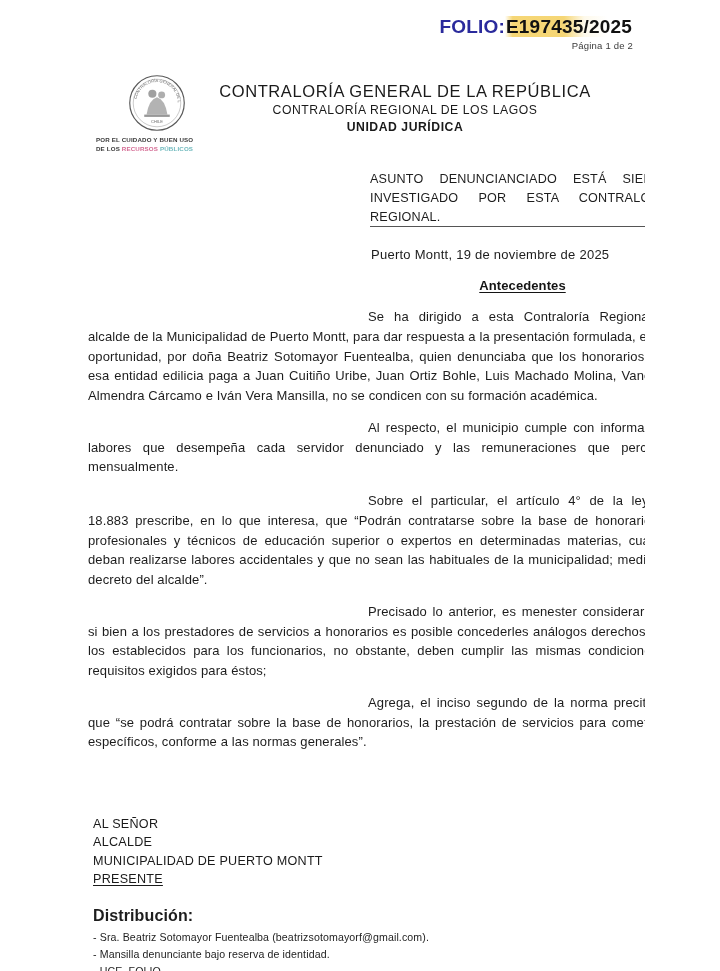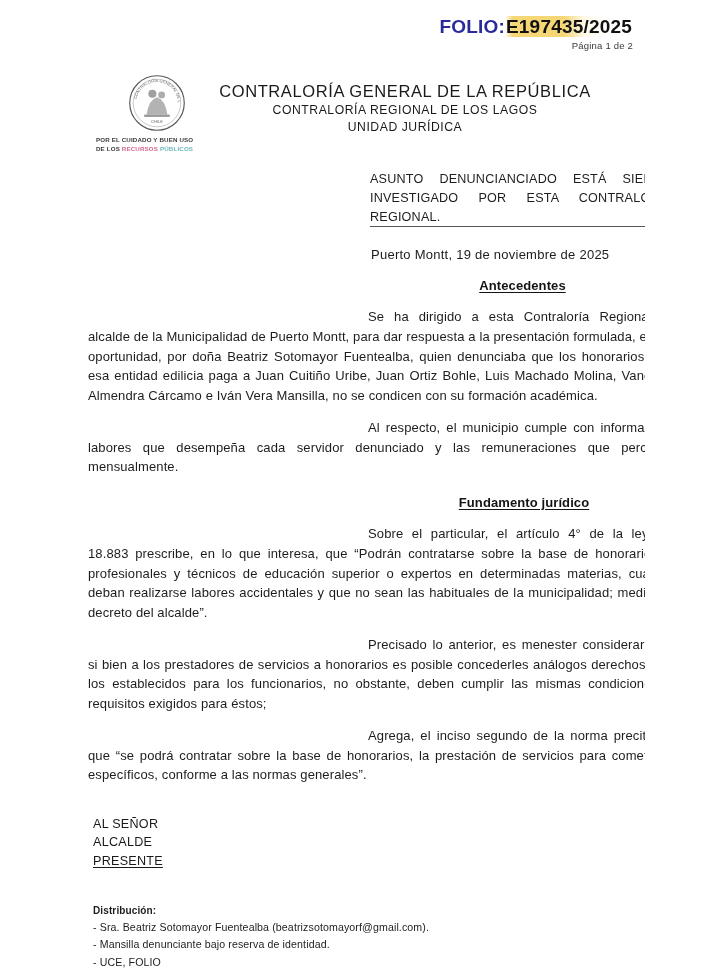--- a/index.html
+++ b/index.html
@@ -106,20 +106,21 @@
     font-size: 12.2px;
     letter-spacing: 0.55px;
     margin-top: 2px;
     white-space: nowrap;
   }
   .org-l3 {
     font-size: 12.2px;
     letter-spacing: 0.55px;
     margin-top: 3px;
     white-space: nowrap;
+    font-weight: bold;
   }
 
   
   .ref-block {
     position: absolute;
     left: 88px;
     top: 155px;
     font-size: 12px;
     line-height: 1.38;
     color: #232323;
@@ -210,21 +211,21 @@
     position: absolute;
     left: 93px;
     top: 888px;
     font-size: 10.6px;
     line-height: 1.62;
     letter-spacing: 0.12px;
     color: #1d1d1d;
   }
   .distribution .dist-title {
     font-weight: bold;
-    font-size: 10px;
+    font-size: 16px;
   }
 </style>
 </head>
 <body>
 
 <div id="page">
 
   <div class="folio-band">
     <div class="folio-line"><span class="folio-label">FOLIO:</span><span class="folio-value">E197435/2025</span></div>
     <div class="page-count">Página 1 de 2</div>
@@ -266,32 +267,32 @@
   <div class="place-date">Puerto Montt, 19 de noviembre de 2025</div>
 
   <div class="body">
 
     <div class="sec-head center-ish">Antecedentes</div>
 
     <p class="para gap-before"><span class="lead-indent"></span><span>Se ha dirigido a esta Contraloría Regional el alcalde de la Municipalidad de Puerto Montt, para dar respuesta a la presentación formulada, en su oportunidad, por doña Beatriz Sotomayor Fuentealba, quien denunciaba que los honorarios que esa entidad edilicia paga a Juan Cuitiño Uribe, Juan Ortiz Bohle, Luis Machado Molina, Vanessa Almendra Cárcamo e Iván Vera Mansilla, no se condicen con su formación académica.</span></p>
 
     <p class="para"><span class="lead-indent"></span><span>Al respecto, el municipio cumple con informar las labores que desempeña cada servidor denunciado y las remuneraciones que perciben mensualmente.</span></p>
 
-    <div class="sec-head center-law" style="margin-top:18px">Fundamento jurídico</div>
 
     <p class="para gap-before"><span class="lead-indent"></span><span>Sobre el particular, el artículo 4° de la ley N° 18.883 prescribe, en lo que interesa, que “Podrán contratarse sobre la base de honorarios a profesionales y técnicos de educación superior o expertos en determinadas materias, cuando deban realizarse labores accidentales y que no sean las habituales de la municipalidad; mediante decreto del alcalde”.</span></p>
 
     <p class="para"><span class="lead-indent"></span><span>Precisado lo anterior, es menester considerar que si bien a los prestadores de servicios a honorarios es posible concederles análogos derechos que los establecidos para los funcionarios, no obstante, deben cumplir las mismas condiciones y requisitos exigidos para éstos;</span></p>
 
     <p class="para"><span class="lead-indent"></span><span>Agrega, el inciso segundo de la norma precitada, que “se podrá contratar sobre la base de honorarios, la prestación de servicios para cometidos específicos, conforme a las normas generales”.</span></p>
   </div>
 
   <div class="addressee">
     <div>AL SEÑOR</div>
     <div>ALCALDE</div>
+    <div>MUNICIPALIDAD  DE PUERTO MONTT</div>
     <div class="u">PRESENTE</div>
   </div>
 
   <div class="distribution">
     <div class="dist-title">Distribución:</div>
     <div>- Sra. Beatriz Sotomayor Fuentealba  (beatrizsotomayorf@gmail.com).</div>
     <div>- Mansilla denunciante bajo reserva de identidad.</div>
     <div>- UCE, FOLIO</div>
     <div>- UJ CRLL</div>
   </div>

